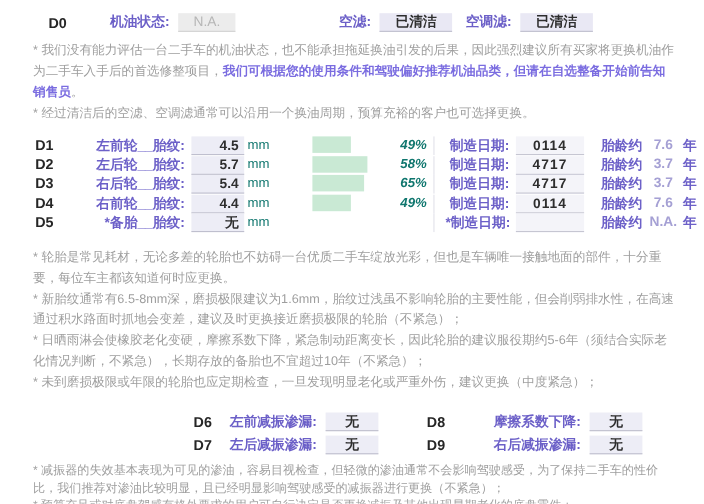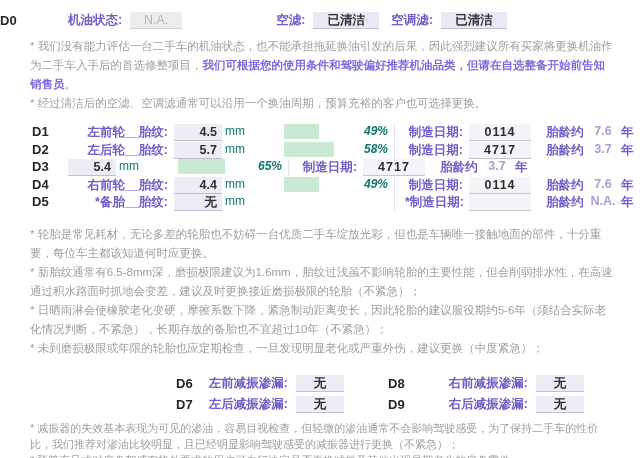--- a/index.html
+++ b/index.html
@@ -8,21 +8,21 @@
 
   
   .rid    { font-weight:bold; color:#262626; font-size:13px; }
   .plabel { color:#6c60c8; font-weight:bold; font-size:12.5px; white-space:nowrap; }
   .vbox   { display:inline-block; background:#ededf6; border-bottom:1px solid #bfbfce;
             font-weight:bold; color:#2e2e2e; font-size:12.5px; height:17px; line-height:16px; }
   .unit   { color:#0f766e; font-size:12px; }
 
   
   .d0row { display:flex; align-items:center; height:22px; margin-top:9px; }
-  .d0row .rid    { width:30px; }
+  .d0row .rid    { margin-left:32px; width:30px;padding-left:12px; }
   .d0row .oil-l  { margin-left:38px; }
   .d0row .na-box { margin-left:8px; width:52px; text-align:center; background:#ececec;
                    border-bottom:1px solid #d2d2d2; color:#b6b6b6; font-weight:normal; }
   .d0row .af-l   { margin-left:94px; }
   .d0row .clean  { margin-left:8px; width:66px; text-align:center; background:#e9e8f4; }
   .d0row .ac-l   { margin-left:12px; }
 
   
   .notes { margin:6px 26px 0 30px; color:#9e9e9e; font-size:11.5px; line-height:19px; }
   .notes p { margin:0; }
@@ -106,20 +106,21 @@
     <span class="pct">58%</span>
     <span class="divider"></span>
     <span class="plabel dlabel">制造日期:</span>
     <span class="vbox date">4717</span>
     <span class="plabel alabel">胎龄约</span>
     <span class="aval">3.7</span>
     <span class="plabel ylabel">年</span>
   </div>
   <div class="trow">
     <span class="rid">D3</span>
+    <span class="plabel tlabel">右后轮__胎纹:</span>
     <span class="vbox depth">5.4</span>
     <span class="unit">mm</span>
     <span class="barwrap">
         <span class="bar" style="width: 65%;"></span>
       </span>
     <span class="pct">65%</span>
     <span class="divider"></span>
     <span class="plabel dlabel">制造日期:</span>
     <span class="vbox date">4717</span>
     <span class="plabel alabel">胎龄约</span>
@@ -167,21 +168,21 @@
 
 <div class="shocktable">
   <div class="srow">
     <span class="scol c1">
       <span class="rid">D6</span>
       <span class="plabel slabel">左前减振渗漏:</span>
       <span class="vbox sbox">无</span>
     </span>
     <span class="scol c2">
       <span class="rid">D8</span>
-      <span class="plabel slabel">右前减振渗漏:</span>
+      <span class="plabel slabel">摩擦系数下降:</span>
       <span class="vbox sbox">无</span>
     </span>
   </div>
   <div class="srow">
     <span class="scol c1">
       <span class="rid">D7</span>
       <span class="plabel slabel">左后减振渗漏:</span>
       <span class="vbox sbox">无</span>
     </span>
     <span class="scol c2">

